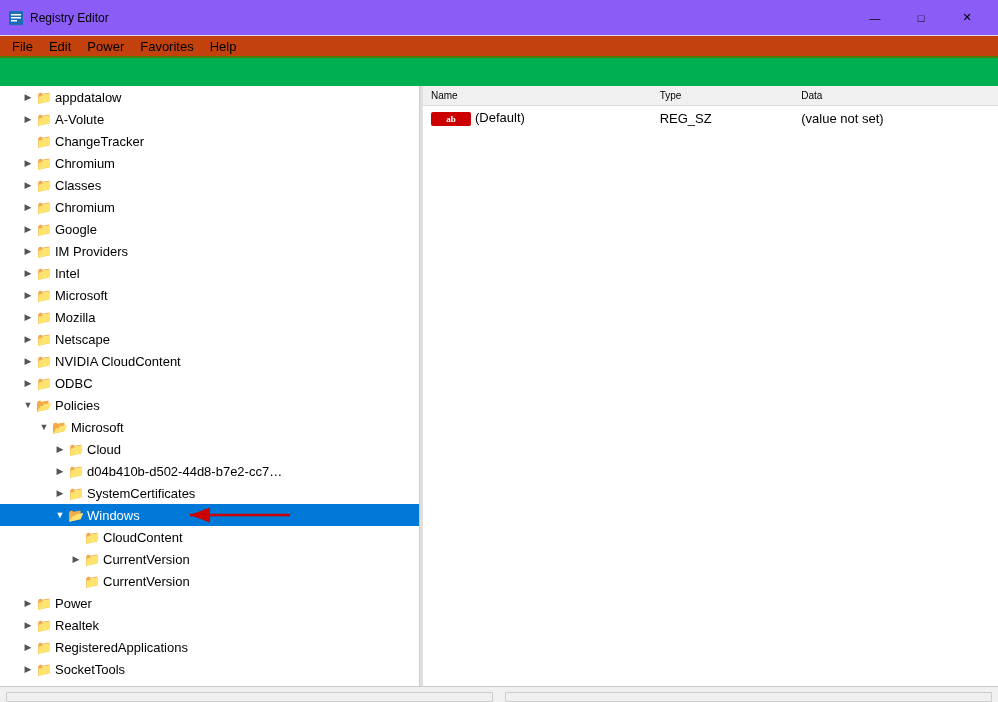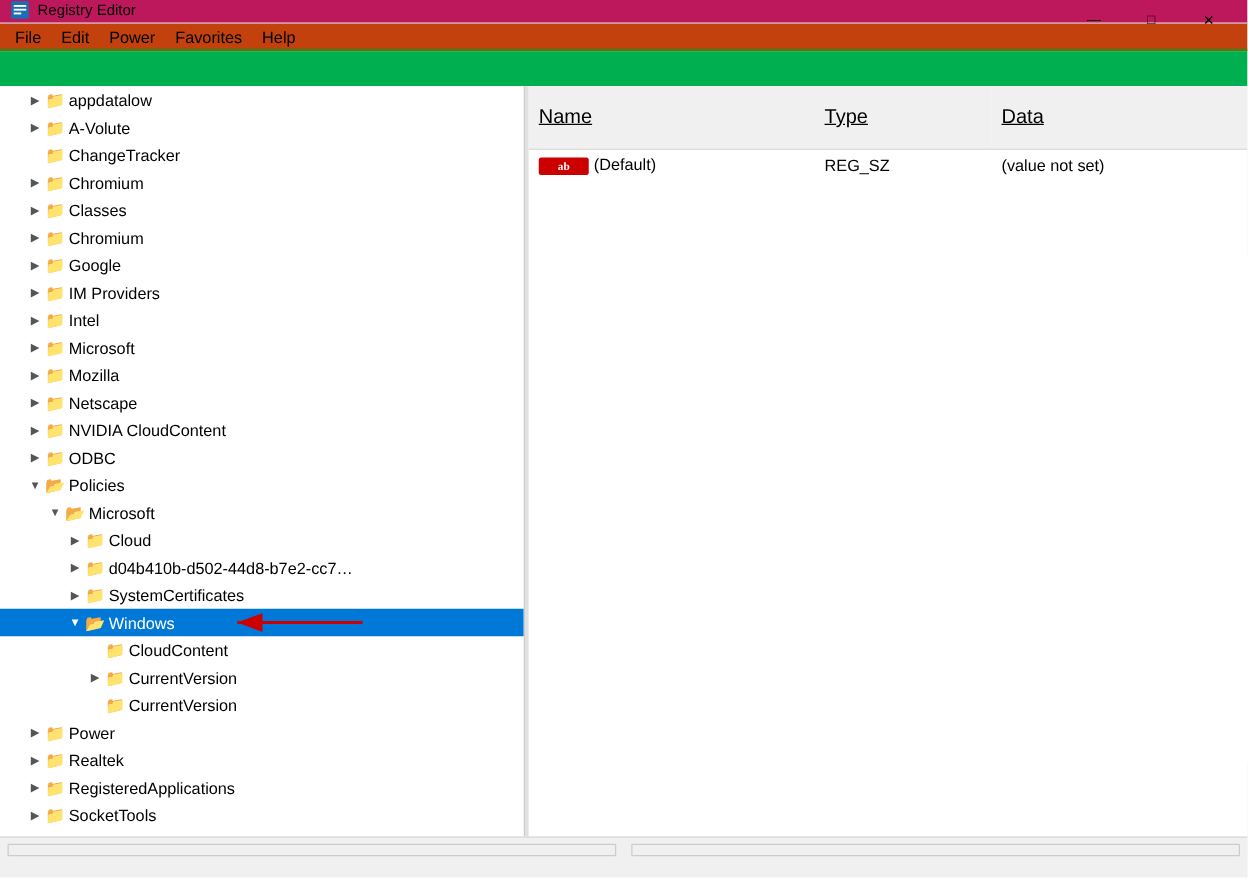--- a/index.html
+++ b/index.html
@@ -8,24 +8,24 @@
       font-size: 13px;
       background: #f0f0f0;
       width: 998px;
       height: 702px;
       overflow: hidden;
     }
 
     
     .title-bar {
       display: flex;
-      align-items: flex-start;
+      align-items: center;
       justify-content: space-between;
-      background: #be185d;
-      height: 19px;
+      background: #8b5cf6;
+      height: 36px;
       padding: 0 8px;
       border-bottom: 1px solid #ddd;
     }
     .title-bar-left {
       display: flex;
       align-items: center;
       gap: 6px;
     }
     .title-bar-icon {
       width: 16px;
@@ -151,26 +151,25 @@
 
     .tree-label { font-size: 13px; }
 
     
     .details-table {
       width: 100%;
       border-collapse: collapse;
     }
     .details-table th {
       text-align: left;
-      padding: 16px 8px;
+      padding: 4px 8px;
       background: #f0f0f0;
       border-bottom: 1px solid #ddd;
       font-weight: normal;
-      font-size: 16px;
-      text-decoration: underline;
+      font-size: 10px;
     }
     .details-table td {
       padding: 4px 8px;
       font-size: 13px;
       vertical-align: middle;
     }
 
     .ab-icon {
       display: inline-flex;
       align-items: center;

